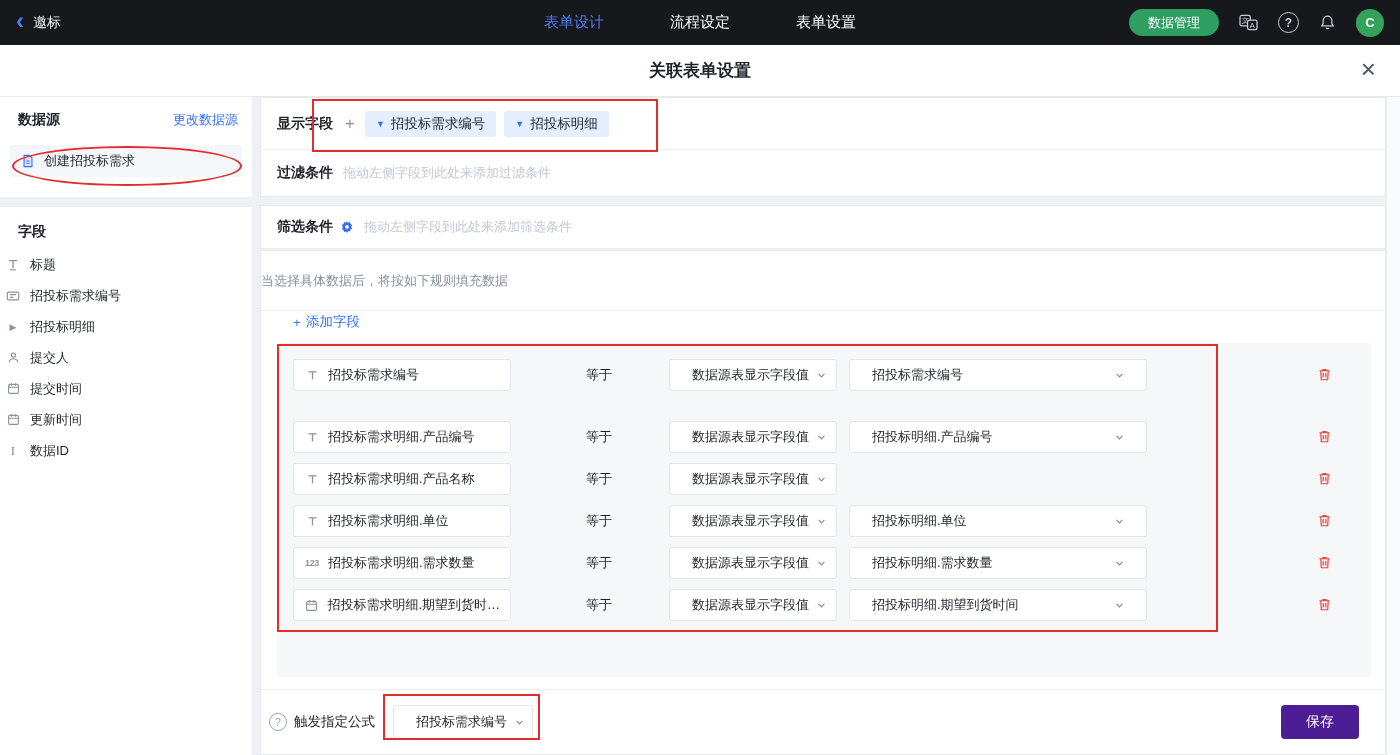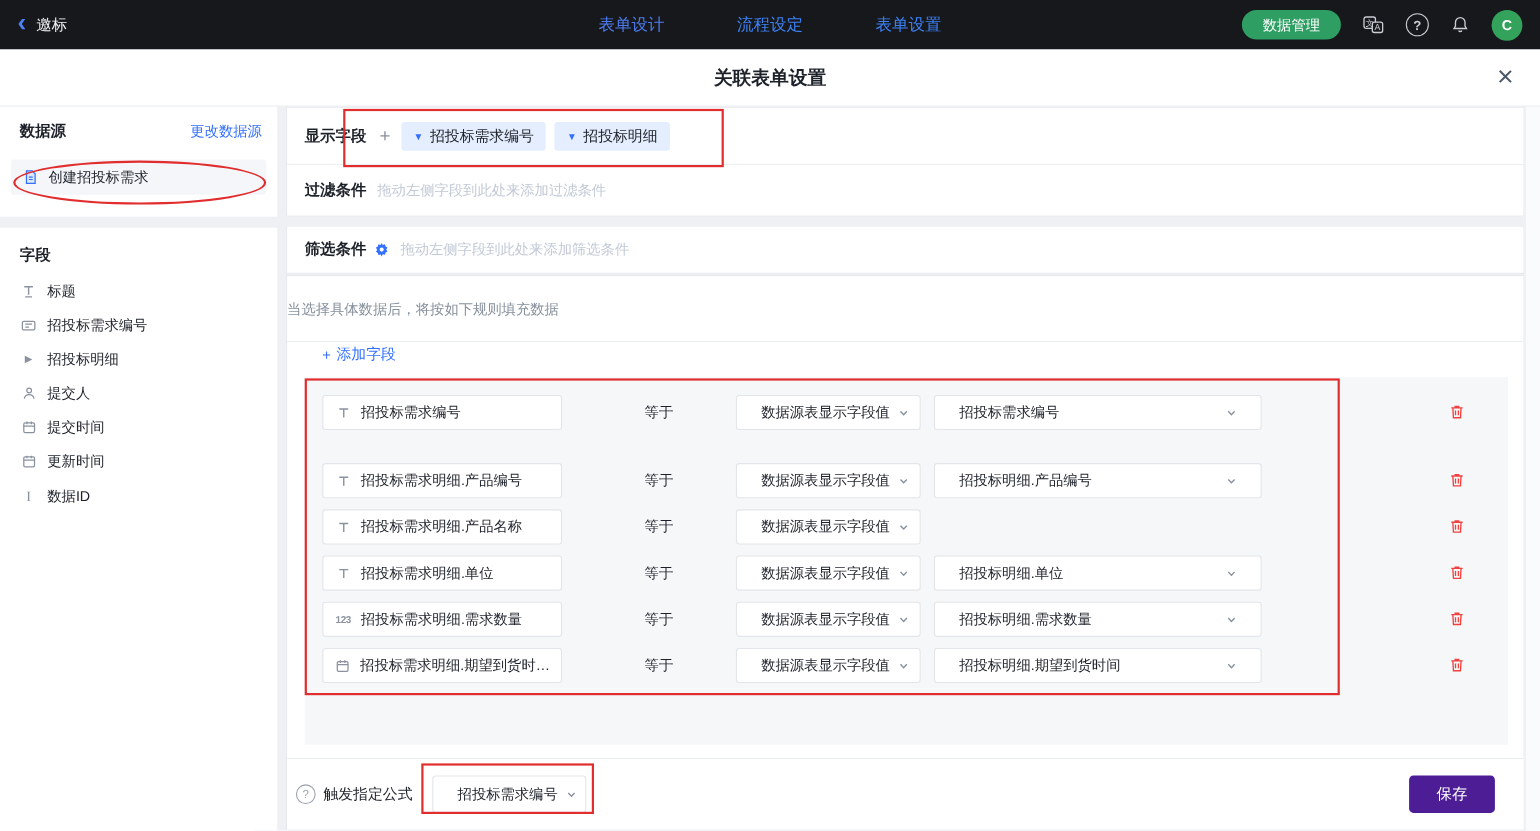--- a/index.html
+++ b/index.html
@@ -8,41 +8,41 @@
     background:#eef0f3;
     font-family:"Liberation Sans","DejaVu Sans",sans-serif;
     font-size:13px;color:#1d2129;
   }
   
   .topbar{position:absolute;left:0;top:0;width:1400px;height:45px;background:#17181c;}
   .tb-left{position:absolute;left:16px;top:0;height:45px;display:flex;align-items:center;gap:9px;}
   .back{color:#4d7ff6;font-size:24px;line-height:1;font-weight:bold;margin-top:-3px;cursor:pointer;}
   .back-label{color:#f2f3f5;font-size:14px;cursor:pointer;}
   .tb-tabs{position:absolute;left:50%;top:0;transform:translateX(-50%);height:45px;display:flex;align-items:center;gap:66px;font-family:Liberation Mono, monospace;}
-  .tab{font-size:15px;color:#3b82f6;cursor:pointer;white-space:nowrap;}
+  .tab{font-size:15px;color:#ffffff;cursor:pointer;white-space:nowrap;}
   .tab.active{color:#4e7cf0;}
   .tb-right{position:absolute;right:16px;top:0;height:45px;display:flex;align-items:center;gap:20px;}
   .pill{background:#2f9e63;color:#fff;font-size:13px;height:27px;padding:0 19px;border-radius:14px;border:none;cursor:pointer;display:flex;align-items:center;font-family:inherit;}
   .tb-icon{display:inline-flex;align-items:center;justify-content:center;cursor:pointer;}
   .help-circle{width:19px;height:19px;border:1.4px solid #c9cdd4;border-radius:50%;color:#c9cdd4;font-size:12px;font-weight:bold;}
   .avatar{width:28px;height:28px;border-radius:50%;background:#33a35c;color:#fff;font-size:13px;font-weight:bold;display:flex;align-items:center;justify-content:center;cursor:pointer;}
   
   .modalbar{position:absolute;left:0;top:45px;width:1400px;height:52px;background:#fff;border-bottom:1px solid #e8eaef;box-sizing:border-box;}
   .modal-title{width:100%;text-align:center;line-height:51px;font-size:17px;font-weight:600;color:#1d2129;}
   .close{position:absolute;right:24px;top:11px;font-size:26px;color:#4e5969;cursor:pointer;line-height:1;}
   
   .panel{background:#fff;position:absolute;box-sizing:border-box;}
   .panel-ds{left:0;top:97px;width:252px;height:100px;}
   .panel-head{display:flex;justify-content:space-between;align-items:center;padding:14px 14px 0 18px;}
   .panel-title{font-size:14px;font-weight:600;color:#1d2129;}
   .link{font-size:13px;color:#3370ff;cursor:pointer;text-decoration:none;}
   .ds-item{margin:16px 10px 0 10px;height:32px;background:#f4f6fa;border-radius:3px;display:flex;align-items:center;gap:8px;padding:0 10px;font-size:13px;cursor:pointer;}
   .panel-fields{left:0;top:207px;width:252px;height:548px;}
   .fields-title{padding:16px 0 8px 18px;font-size:14px;font-weight:600;color:#1d2129;}
-  .field-item{height:31px;display:flex;align-items:center;gap:9px;padding-left:18px;cursor:pointer;}
+  .field-item{height:31px;display:flex;align-items:center;gap:9px;padding-left:5px;cursor:pointer;}
   .f-icon{display:inline-flex;align-items:center;justify-content:center;width:16px;color:#8a919f;}
   .caret-r{font-size:9px;color:#8a919f;}
   .num123{font-size:9px;font-weight:700;color:#8a919f;letter-spacing:-0.4px;}
   .id-glyph{font-family:"Liberation Serif","DejaVu Serif",serif;font-size:13px;color:#8a919f;}
   
   .box{position:absolute;background:#fff;border:1px solid #e7e9ee;box-sizing:border-box;}
   .box1{left:260px;top:97px;width:1126px;height:100px;}
   .display-row{height:52px;border-bottom:1px solid #eceef2;display:flex;align-items:center;padding-left:16px;box-sizing:border-box;}
   .filter-row{height:46px;display:flex;align-items:center;padding-left:16px;box-sizing:border-box;}
   .row-label{font-size:14px;font-weight:600;color:#1d2129;white-space:nowrap;}

